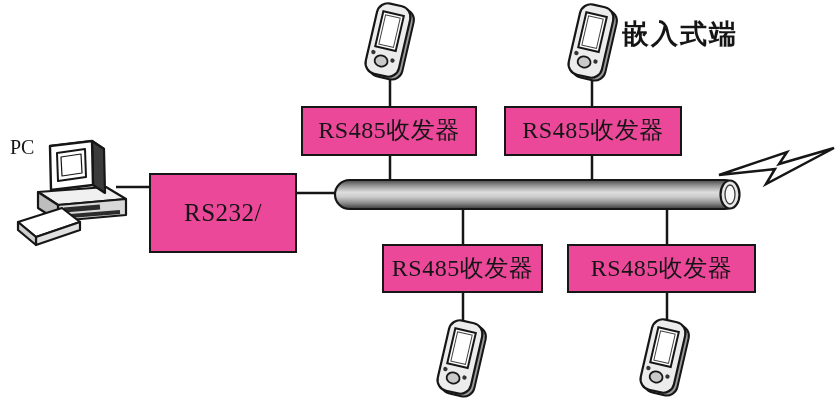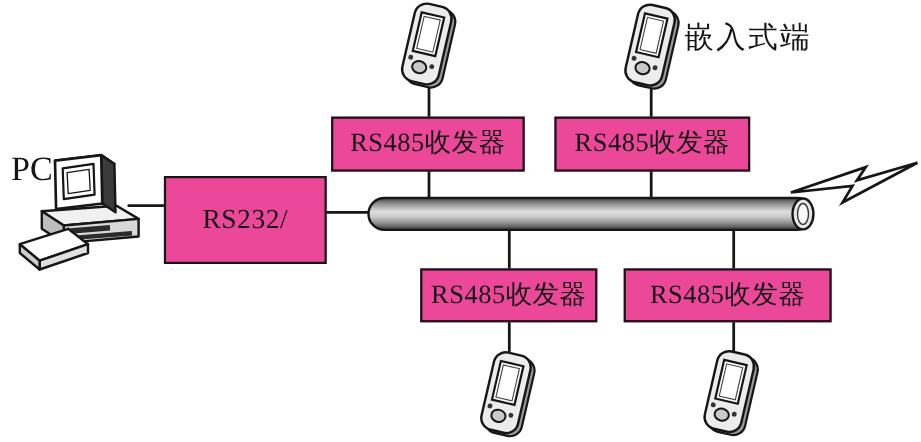--- a/index.html
+++ b/index.html
@@ -17,28 +17,28 @@
     box-sizing:border-box;
     border:2.5px solid #161616;
     background:#ec4899;
     display:flex;align-items:center;justify-content:center;
     text-align:center;
     font-size:24px;
     letter-spacing:0.5px;
     line-height:1.3;
   }
   .dbox .two-line{line-height:34px;font-size:25px;}
-  #converter-box{left:149px;top:160px;width:148px;height:80px;}
+  #converter-box{left:149px;top:173px;width:148px;height:80px;}
   #transceiver-top-left{left:301px;top:106px;width:176px;height:50px;}
   #transceiver-top-right{left:504px;top:106px;width:178px;height:50px;}
   #transceiver-bottom-left{left:382px;top:244px;width:161px;height:49px;}
   #transceiver-bottom-right{left:567px;top:244px;width:189px;height:49px;}
   .floating-label{position:absolute;white-space:nowrap;}
-  #pc-label{left:10px;top:136px;font-size:31px;}
-  #embedded-label{left:622px;top:16px;font-size:27px;font-weight:normal;letter-spacing:2px;}
+  #pc-label{left:10px;top:136px;font-size:20px;}
+  #embedded-label{left:622px;top:16px;font-size:27px;font-weight:bold;letter-spacing:2px;}
 </style>
 </head>
 <body>
 
 <div id="stage">
 
   <svg id="art" viewBox="0 0 837 402">
     <defs>
       <linearGradient id="busGrad" x1="0" y1="0" x2="0" y2="1">
         <stop offset="0" stop-color="#474747"></stop>

